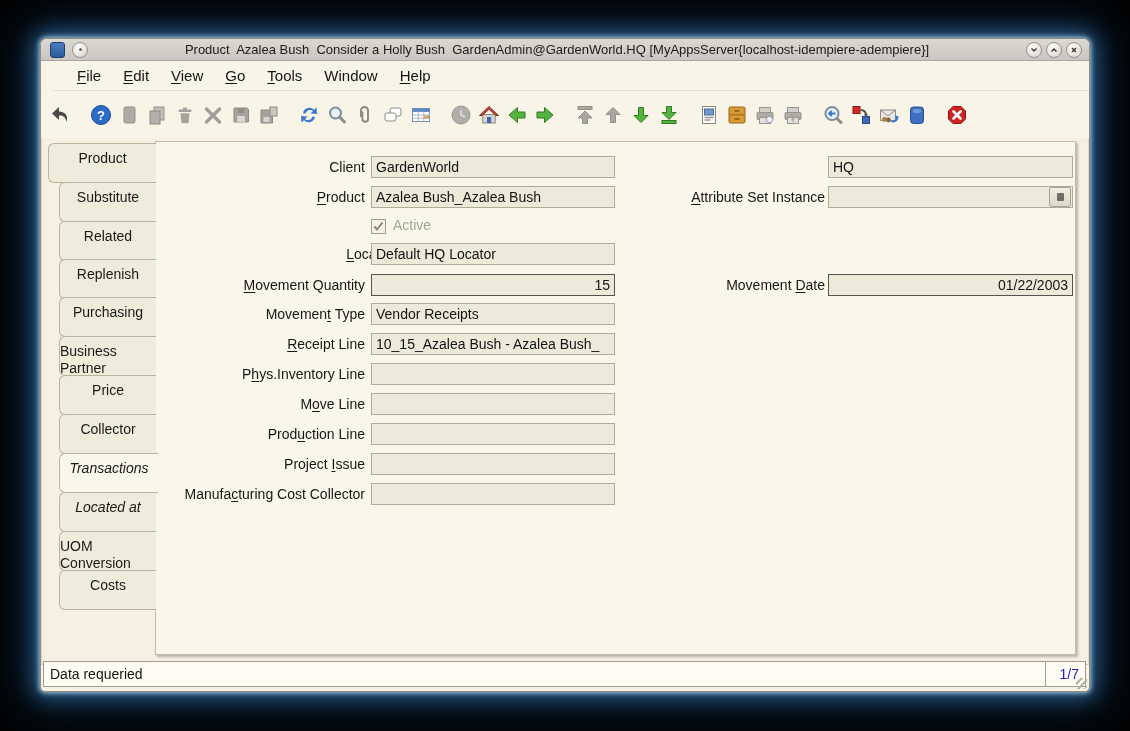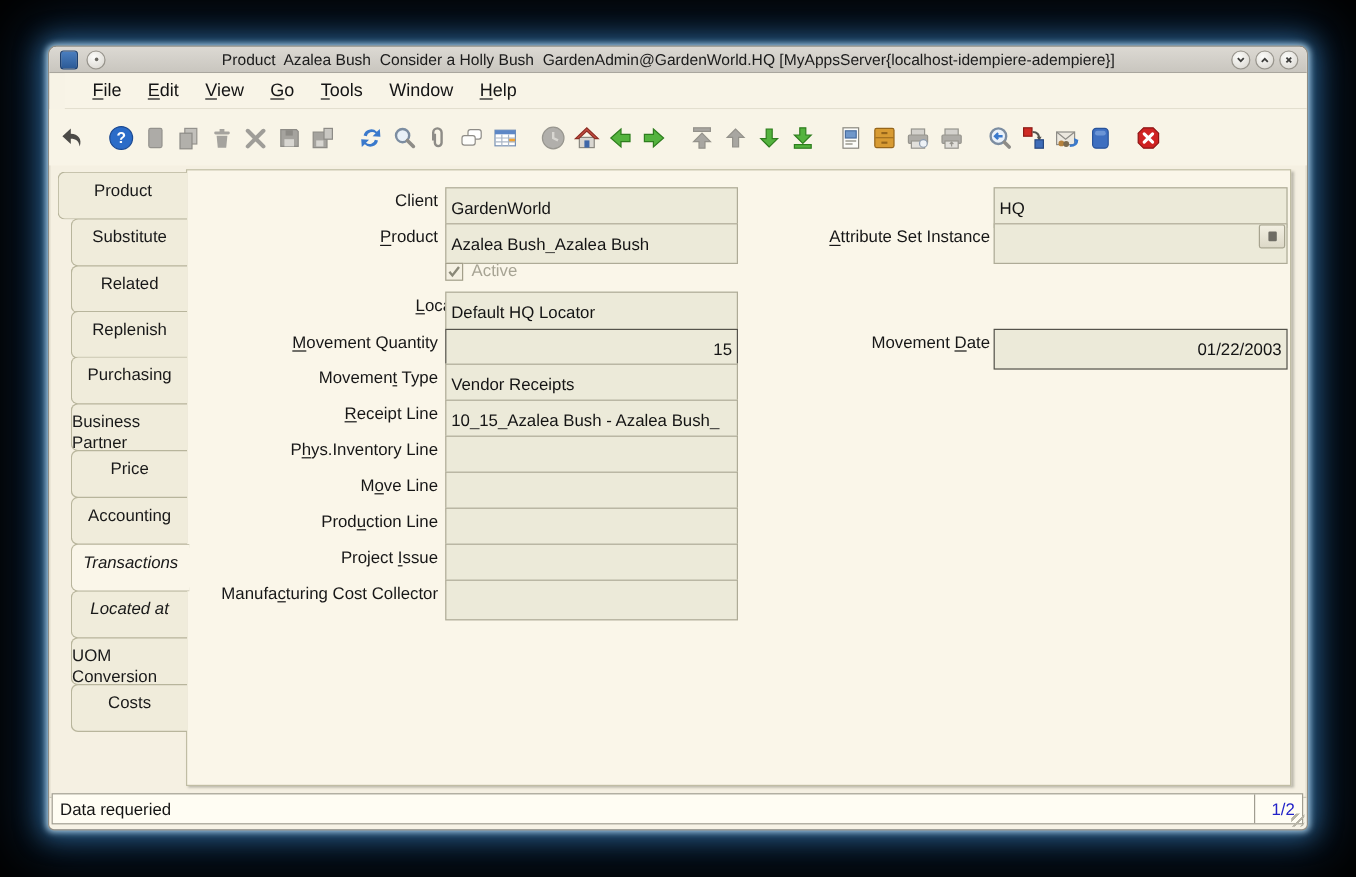--- a/index.html
+++ b/index.html
@@ -46,21 +46,21 @@
         font-size:14px;color:#191919;padding-top:6px;text-align:center;}
   .vtab span{display:inline-block;text-align:left;line-height:17px;}
   .vtab.level1{left:6px;width:108px;}
   .vtab.selected{background:#faf6e9;width:99px;z-index:5;font-style:italic;}
   .vtab.ro{font-style:italic;}
   
   .row-label{position:absolute;height:22px;line-height:22px;font-size:14px;color:#171717;text-align:right;}
   .lbl-l{left:0;width:209px;}
   .lbl-r{left:409px;width:260px;}
   .field{position:absolute;height:22px;background:#ecead9;border:1px solid #aeab97;
-         box-sizing:border-box;font-family:inherit;font-size:14px;color:#141414;padding:16px 4px;}
+         box-sizing:border-box;font-family:inherit;font-size:14px;color:#141414;padding:4px 4px;}
   .fld-l{left:215px;width:244px;}
   .fld-r{left:672px;width:245px;}
   .field.dark{border-color:#55534b;}
   .field.num{text-align:right;}
   .asi-btn{position:absolute;left:893px;width:22px;height:20px;top:1px;
            background:linear-gradient(#f2efe2,#ddd9c8);border:1px solid #a7a490;border-radius:2px;
            display:flex;align-items:center;justify-content:center;padding:0;box-sizing:border-box;}
   .asi-glyph{width:7px;height:8px;background:#6e6c64;border-radius:1px;}
   .checkbox{position:absolute;left:215px;width:13px;height:13px;background:#f4f0e2;
             border:1px solid #a39f8a;box-sizing:content-box;display:flex;align-items:center;justify-content:center;}
@@ -327,21 +327,21 @@
     <div class="vtab" style="top:159px;">
           <span>Purchasing</span>
         </div>
     <div class="vtab" style="top:198px;">
           <span>Business Partner</span>
         </div>
     <div class="vtab" style="top:237px;">
           <span>Price</span>
         </div>
     <div class="vtab" style="top:276px;">
-          <span>Accounting</span>
+          <span>Collector</span>
         </div>
     <div class="vtab selected" style="top:315px;">
           <span>Transactions</span>
         </div>
     <div class="vtab ro" style="top:354px;">
           <span>Located at</span>
         </div>
     <div class="vtab" style="top:393px;">
           <span>UOM Conversion</span>
         </div>
@@ -397,18 +397,18 @@
       <input class="field fld-l" style="top: 311px;" readonly="" value="">
 
       <div class="row-label lbl-l" style="top:341px;">Manufa<u>c</u>turing Cost Collector</div>
       <input class="field fld-l" style="top: 341px;" readonly="" value="">
 
     </div>
   </div>
 
   <div class="statusbar">
     <div class="status-msg">Data requeried</div>
-    <div class="status-rec">1/2</div>
+    <div class="status-rec">1/7</div>
   </div>
   <div class="grip"></div>
 
  </div>
 </div>
 
 </body></html>

